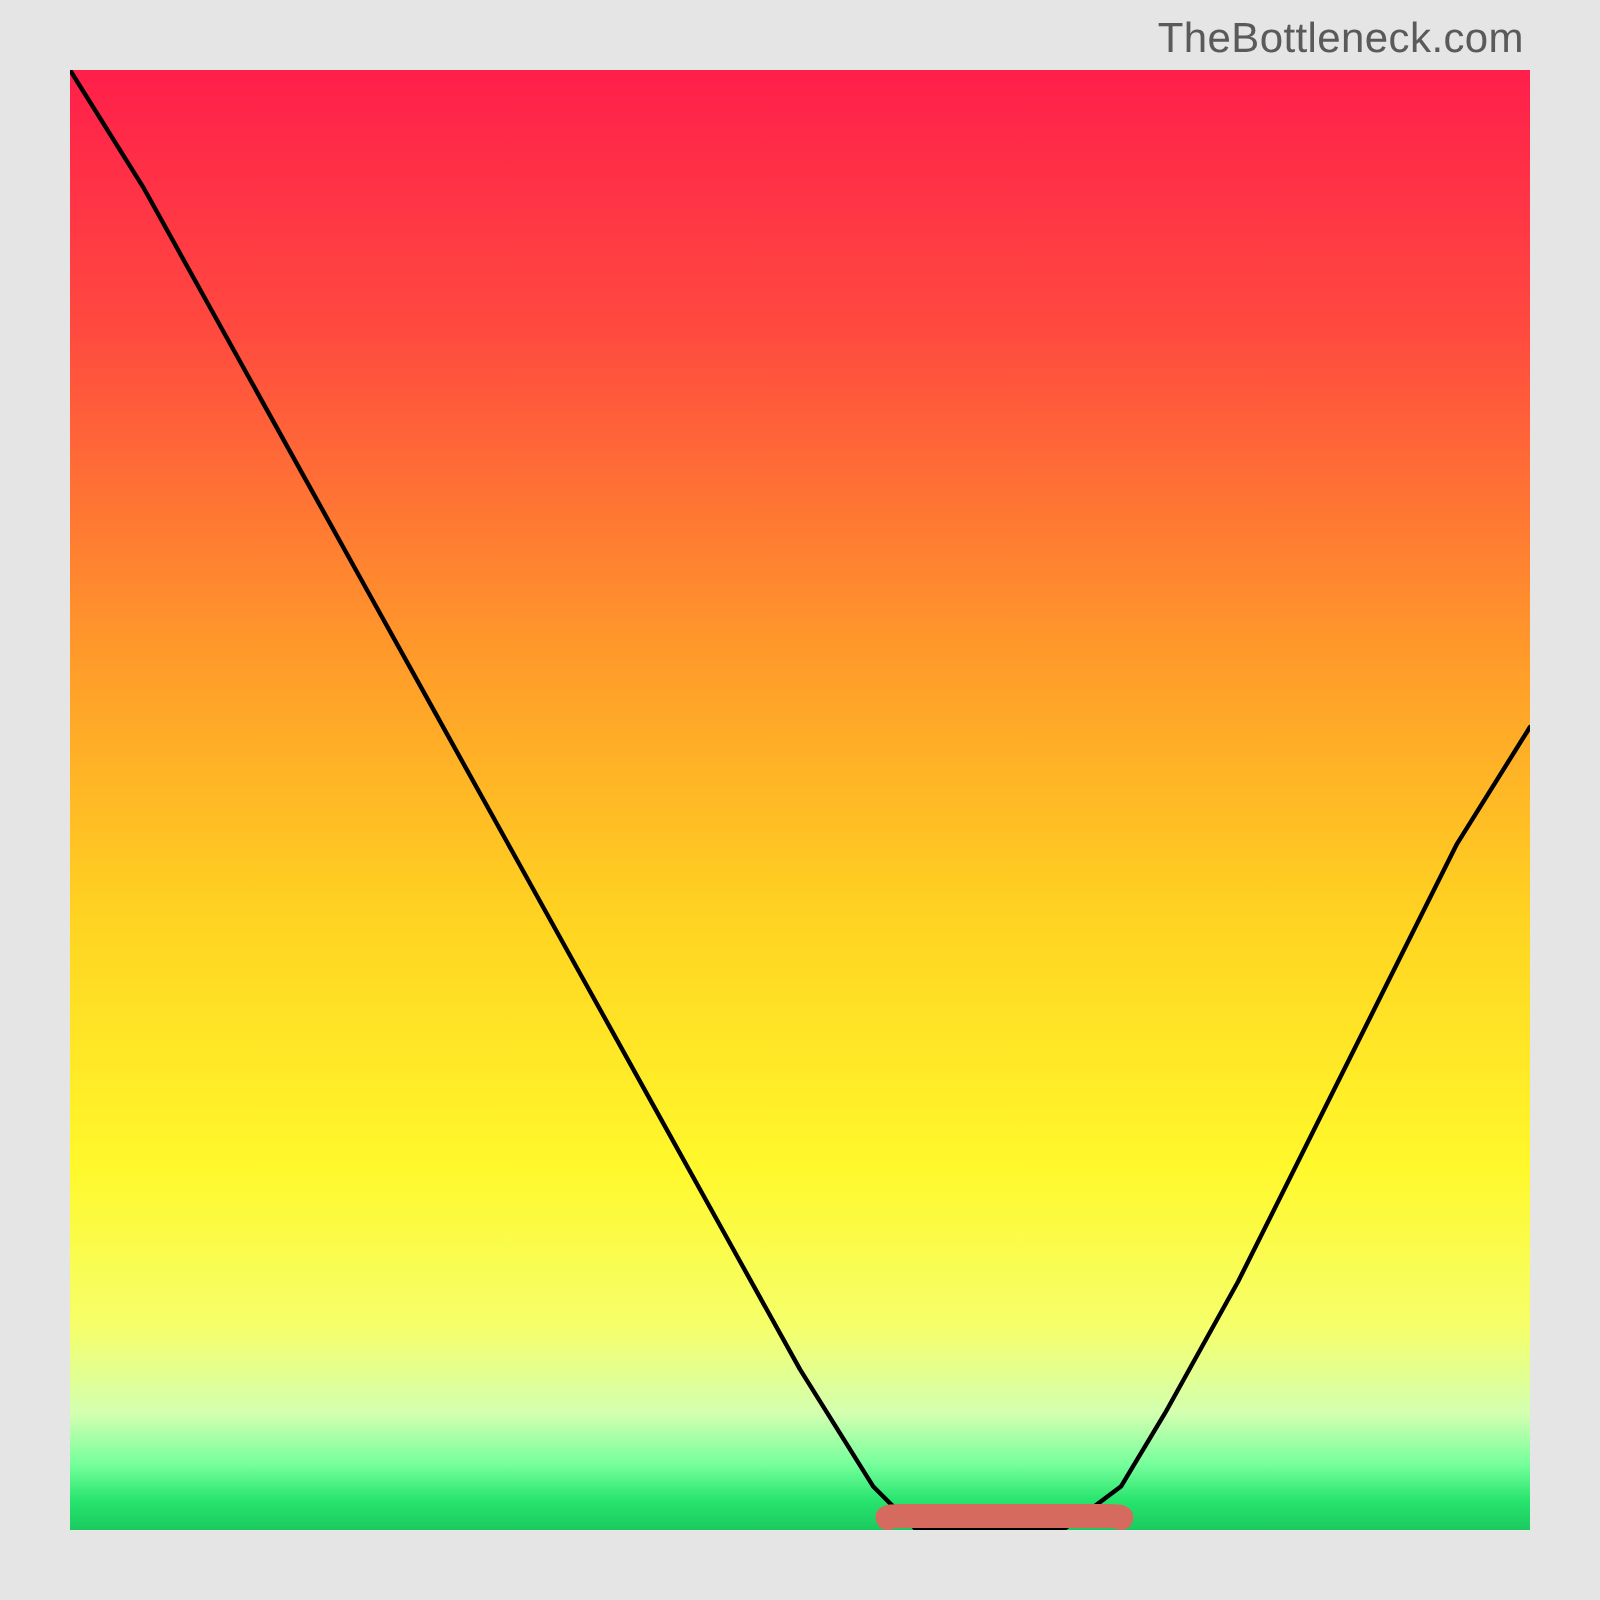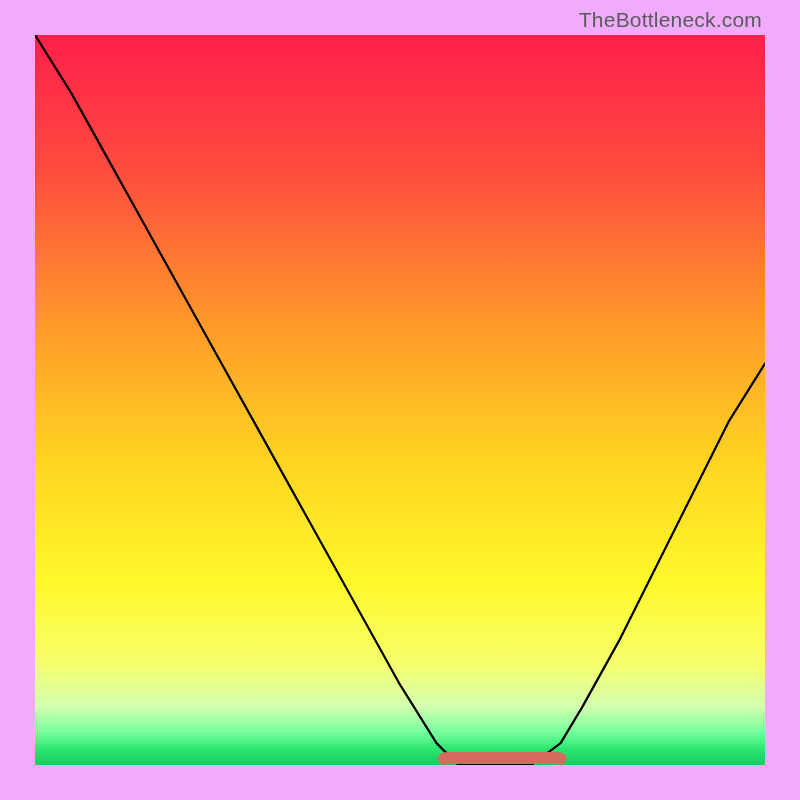--- a/index.html
+++ b/index.html
@@ -9,21 +9,21 @@
     height: 800px;
     background: #000;
     overflow: hidden;
   }
   .frame {
     position: absolute;
     left: 0;
     top: 0;
     width: 800px;
     height: 800px;
-    background: #f0abfc;
+    background: #e5e5e5;
   }
   .plot-area {
     position: absolute;
     left: 35px;
     top: 35px;
     width: 730px;
     height: 730px;
     overflow: hidden;
   }
   .watermark {

